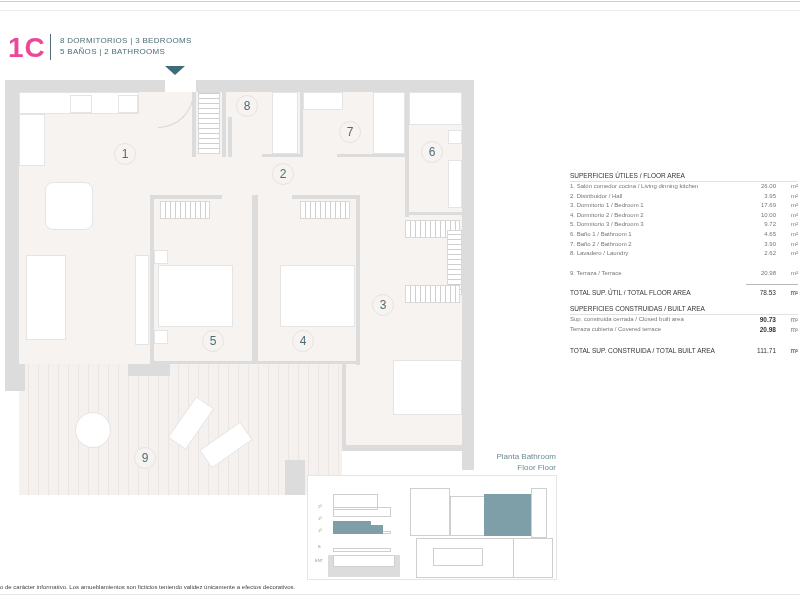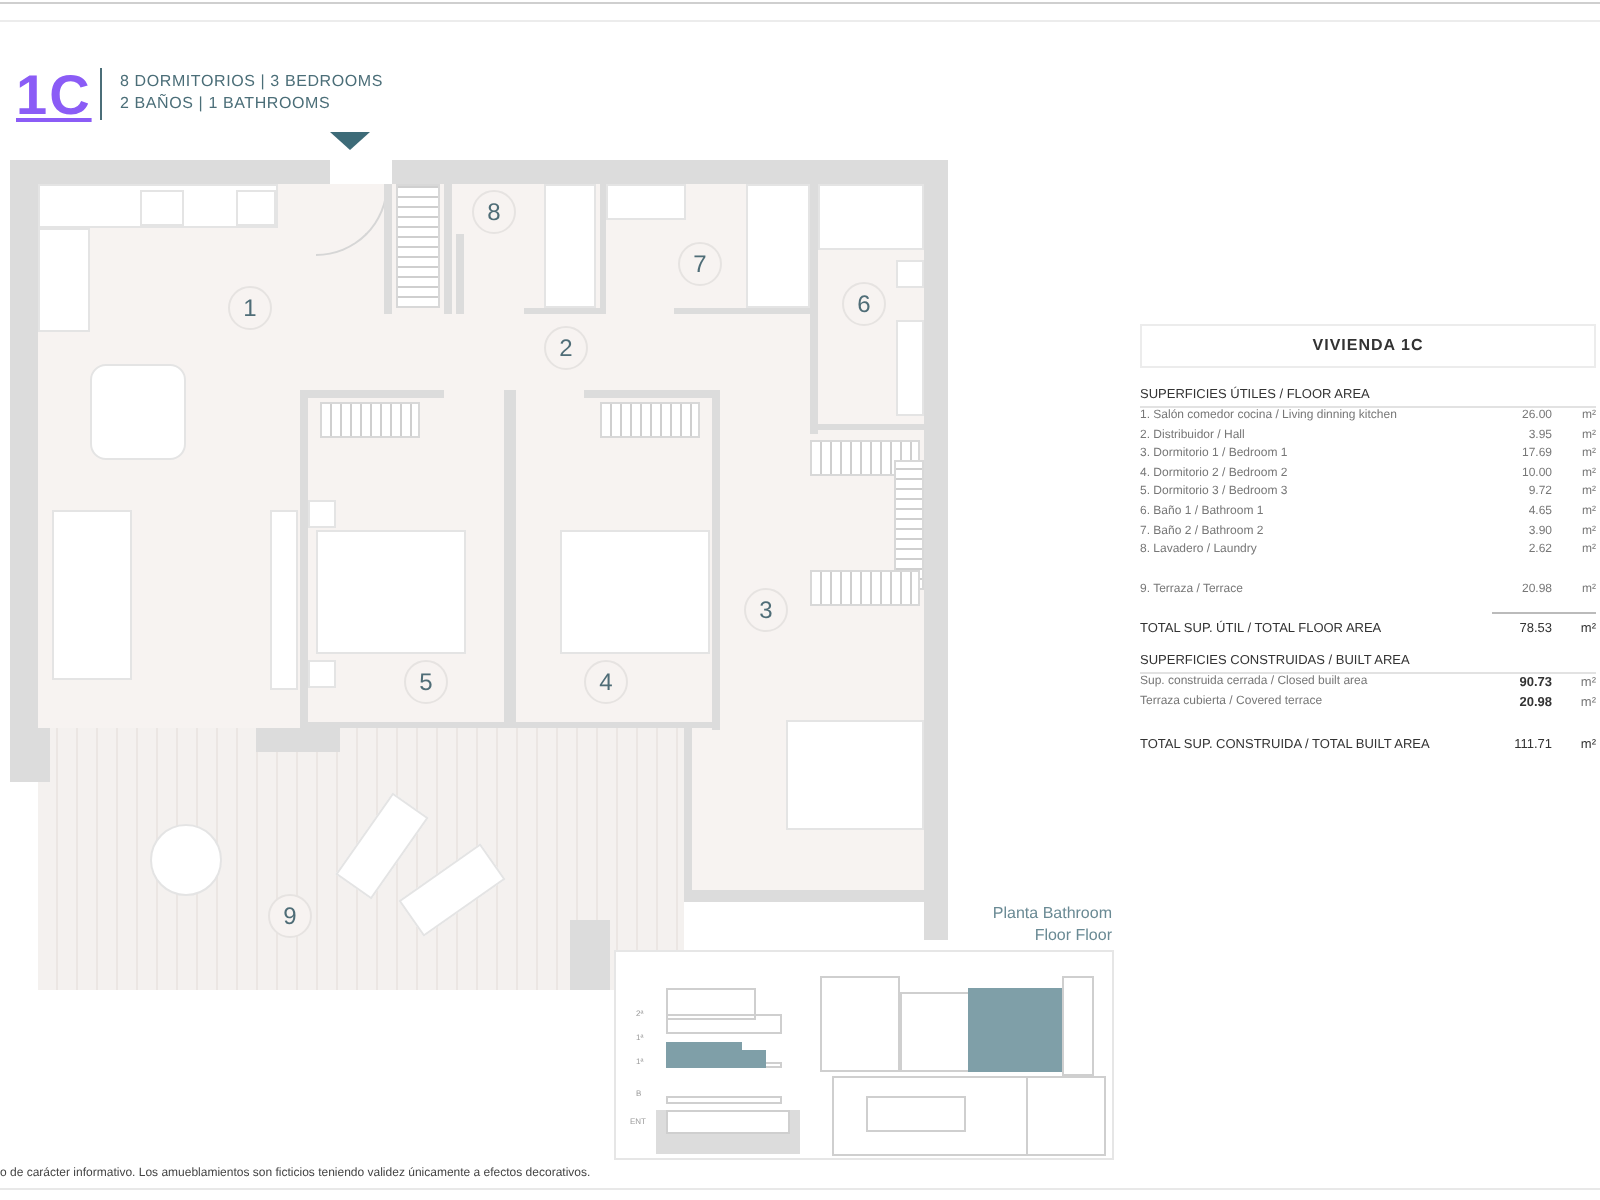--- a/index.html
+++ b/index.html
@@ -2,21 +2,21 @@
 <html><head>
 <meta charset="utf-8">
 <style>
   * { box-sizing: border-box; margin: 0; padding: 0; }
   html, body { width: 800px; height: 600px; background: #ffffff; overflow: hidden; }
   body { position: relative; font-family: "Liberation Sans", sans-serif; color: #5a6b70; }
   .abs { position: absolute; }
   .topline1 { left:0; top:1px; width:800px; height:1px; background:#cfcfcf; }
   .topline2 { left:0; top:10px; width:800px; height:1px; background:#ececec; }
 
-  .unit-code { left:8px; top:32px; font-size:28px; font-weight:bold; color:#8b5cf6; letter-spacing:1px;text-decoration:underline; }
+  .unit-code { left:8px; top:32px; font-size:28px; font-weight:bold; color:#ec4899; letter-spacing:1px; }
   .unit-sep { left:50px; top:34px; width:1px; height:26px; background:#4b6e78; }
   .unit-sub { left:60px; top:35px; font-size:8px; color:#4b6e78; line-height:11px; letter-spacing:0.3px; }
 
   .entry-arrow { left:165px; top:66px; width:0; height:0; border-left:10px solid transparent; border-right:10px solid transparent; border-top:9px solid #3d6b78; }
 
   .plan { left:0; top:75px; width:480px; height:420px; }
   .wall { position:absolute; background:#dcdcdc; }
   .floor { position:absolute; background:#f7f3f1; }
   .white { position:absolute; background:#ffffff; border:1px solid #e4e4e4; }
   .terrace { position:absolute; background:#f4f1ef;
@@ -54,21 +54,21 @@
 </head>
 <body>
 
 <div class="abs topline1"></div>
 <div class="abs topline2"></div>
 
 <div class="abs unit-code">1C</div>
 <div class="abs unit-sep"></div>
 <div class="abs unit-sub">
   <div>8 DORMITORIOS | 3 BEDROOMS</div>
-  <div>2 BAÑOS | 1 BATHROOMS</div>
+  <div>5 BAÑOS | 2 BATHROOMS</div>
 </div>
 <div class="abs entry-arrow"></div>
 
 <div class="abs plan">
 
   <div class="wall" style="left:5px;top:5px;width:160px;height:12px;"></div>
   <div class="wall" style="left:196px;top:5px;width:278px;height:12px;"></div>
   <div class="wall" style="left:5px;top:5px;width:14px;height:310px;"></div>
   <div class="wall" style="left:462px;top:5px;width:12px;height:390px;"></div>
 
@@ -140,21 +140,20 @@
   <div class="room-num" style="left:372px;top:219px;">3</div>
   <div class="room-num" style="left:292px;top:255px;">4</div>
   <div class="room-num" style="left:202px;top:255px;">5</div>
   <div class="room-num" style="left:421px;top:66px;">6</div>
   <div class="room-num" style="left:339px;top:46px;">7</div>
   <div class="room-num" style="left:236px;top:20px;">8</div>
   <div class="room-num" style="left:134px;top:372px;">9</div>
 </div>
 
 <div class="abs table-box">
-  <div class="vtitle">VIVIENDA 1C</div>
   <div class="sec-head">SUPERFICIES ÚTILES / FLOOR AREA</div>
   <div id="floor-rows">
     <div class="row">
         <span class="lbl">1. Salón comedor cocina / Living dinning kitchen</span>
         <span class="val">26.00</span>
         <span class="unit">m²</span>
       </div>
     <div class="row">
         <span class="lbl">2. Distribuidor / Hall</span>
         <span class="val">3.95</span>

